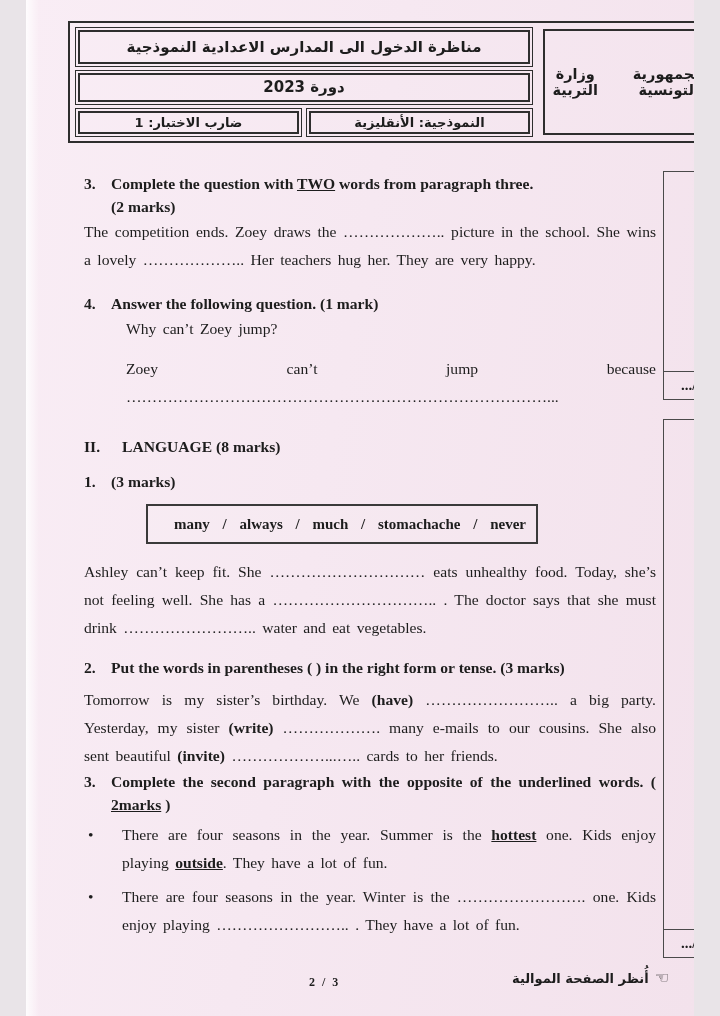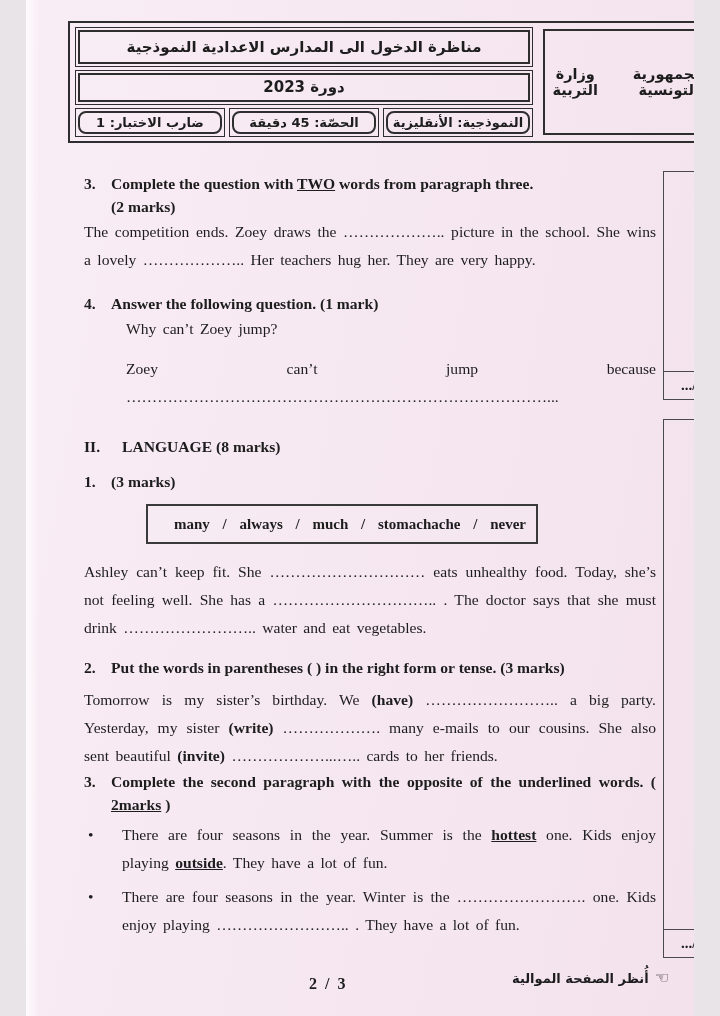--- a/index.html
+++ b/index.html
@@ -19,21 +19,21 @@
     display:flex;flex-direction:column;gap:3px;}
   .dbox{border:1px solid #2e2e2e;padding:2px;box-sizing:border-box;}
   .dbox-inner{border:2px solid #2e2e2e;width:100%;height:100%;box-sizing:border-box;
     display:flex;align-items:center;justify-content:center;text-align:center;}
   .title-box{flex:1.15;}
   .title-box .dbox-inner{font-size:15px;}
   .session-box{flex:1;}
   .session-box .dbox-inner{font-size:15px;}
   .info-row{flex:1;display:flex;gap:4px;}
   .info-box{flex:1;}
-  .info-box .dbox-inner{font-size:13px;white-space:nowrap;border-radius:8px;}
+  .info-box .dbox-inner{font-size:13px;white-space:nowrap;}
   .header-right{flex:1;box-sizing:border-box;padding:6px 7px;}
   .ministry-inner{border:2px solid #2e2e2e;height:100%;box-sizing:border-box;
     display:flex;flex-direction:row;align-items:center;justify-content:center;
     gap:17px;font-size:14.5px;text-align:center;}
 
   
   .body{position:absolute;left:58px;top:172px;width:572px;font-size:15.6px;}
   .qheading{display:flex;font-weight:700;line-height:23px;}
   .qnum{width:27px;flex:none;}
   .secnum{width:38px;flex:none;}
@@ -52,21 +52,21 @@
 
   
   .marks-box{position:absolute;width:59px;border:1.5px solid #4a4a4a;box-sizing:border-box;}
   .mb1{left:637px;top:171px;height:229px;}
   .mb2{left:637px;top:419px;height:539px;}
   .score-cell{position:absolute;bottom:0;left:0;right:0;height:27px;
     border-top:1.5px solid #4a4a4a;display:flex;align-items:center;justify-content:center;
     font-weight:700;font-size:15px;font-family:"Liberation Serif",serif;}
 
   
-  .page-num{position:absolute;left:283px;top:975px;font-weight:700;font-size:16px;
+  .page-num{position:absolute;left:283px;top:975px;font-weight:700;font-size:12px;
     letter-spacing:2px;}
   .next-note{position:absolute;right:25px;top:970px;font-size:13px;display:flex;
     flex-direction:row;gap:6px;align-items:center;}
   .hand{font-size:16px;line-height:1;}
 </style>
 </head>
 <body>
 
 <div class="page">
   <div class="scan-edge-left"></div>
@@ -75,23 +75,20 @@
     <div class="header-left">
       <div class="dbox title-box">
         <div class="dbox-inner ar" lang="ar" dir="rtl">مناظرة الدخول الى المدارس الاعدادية النموذجية</div>
       </div>
       <div class="dbox session-box">
         <div class="dbox-inner ar" lang="ar" dir="rtl">دورة 2023</div>
       </div>
       <div class="info-row">
         <div class="dbox info-box">
           <div class="dbox-inner ar" lang="ar" dir="rtl">ضارب الاختبار: 1</div>
-        </div>
-        <div class="dbox info-box">
-          <div class="dbox-inner ar" lang="ar" dir="rtl">الحصّة: 45 دقيقة</div>
         </div>
         <div class="dbox info-box">
           <div class="dbox-inner ar" lang="ar" dir="rtl">النموذجية: الأنقليزية</div>
         </div>
       </div>
     </div>
     <div class="header-right">
       <div class="ministry-inner ar" lang="ar" dir="rtl">
         <div>الجمهورية التونسية</div>
         <div>وزارة التربية</div>

